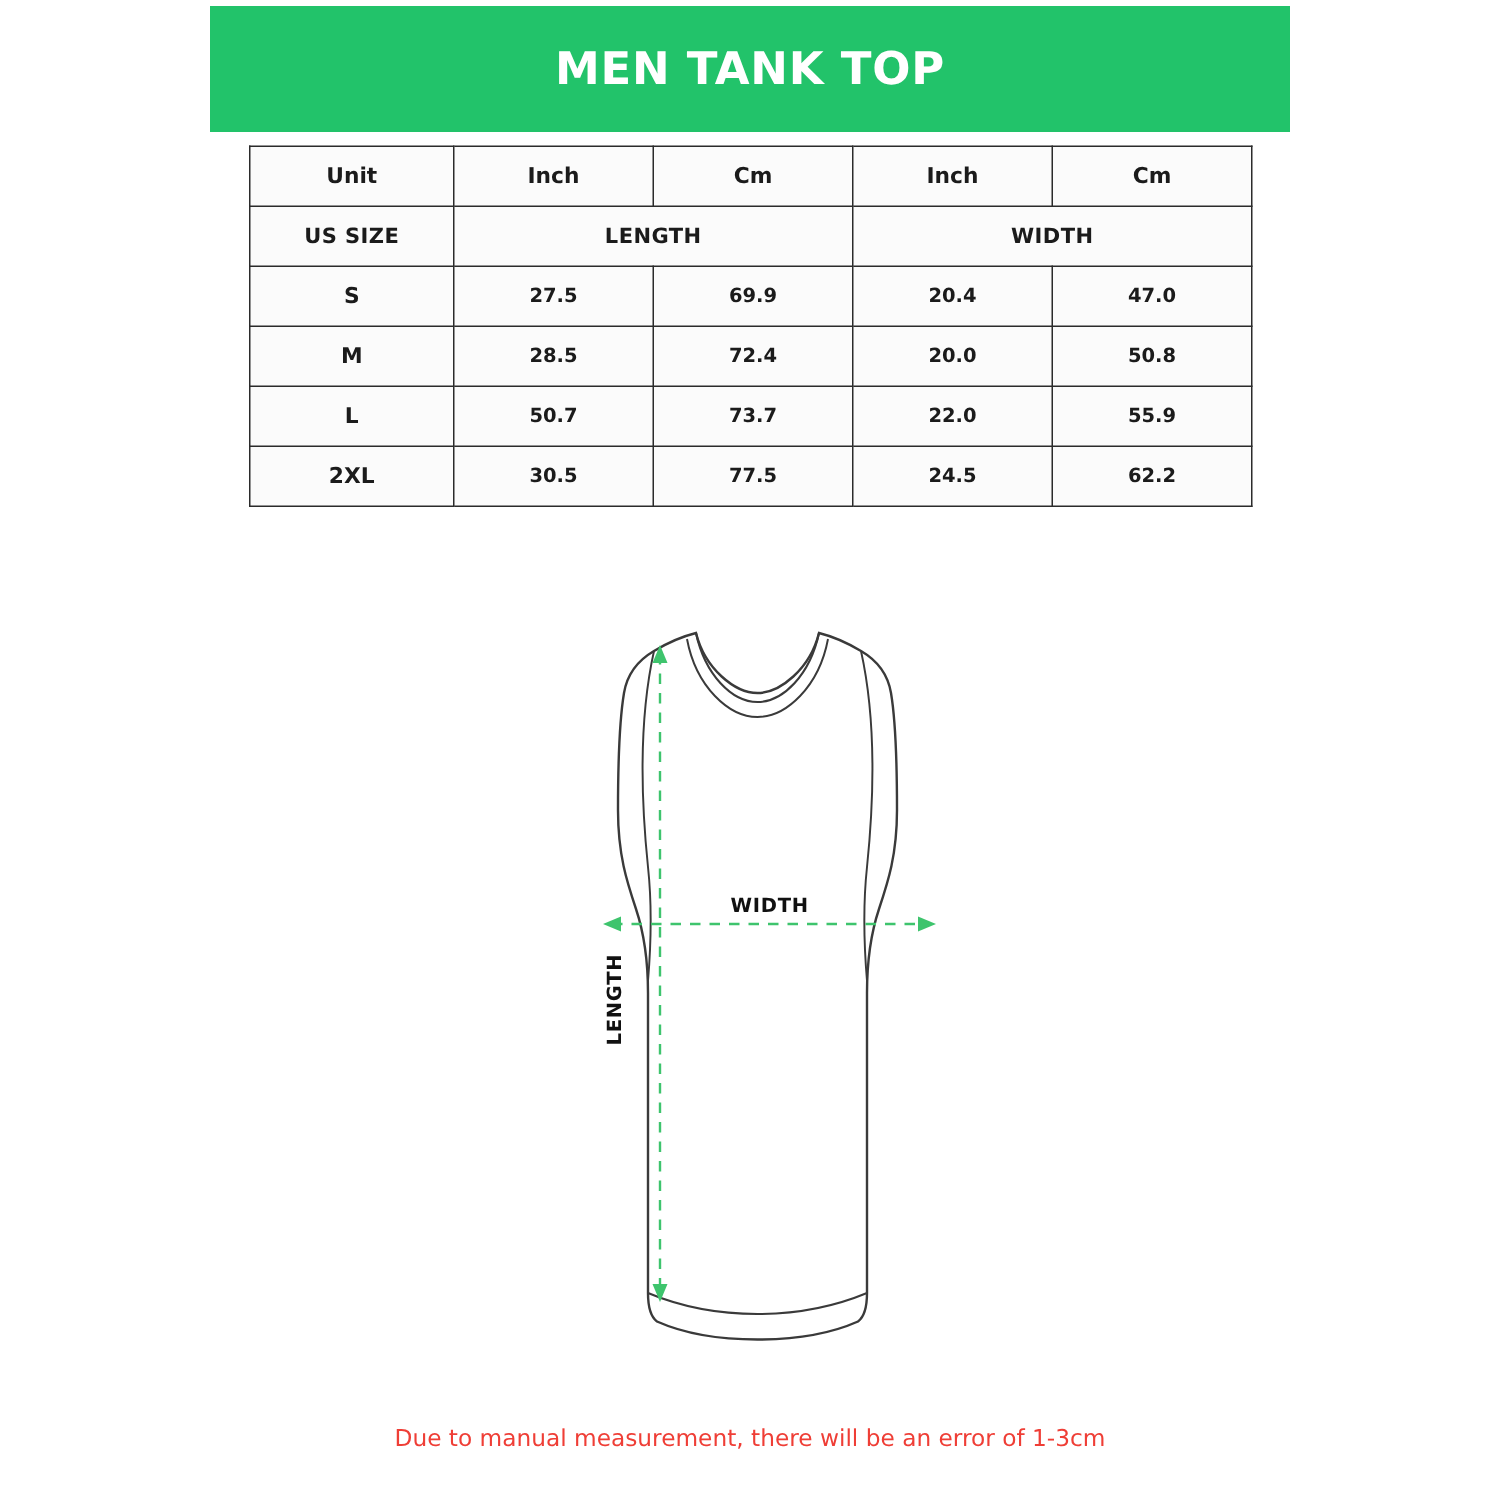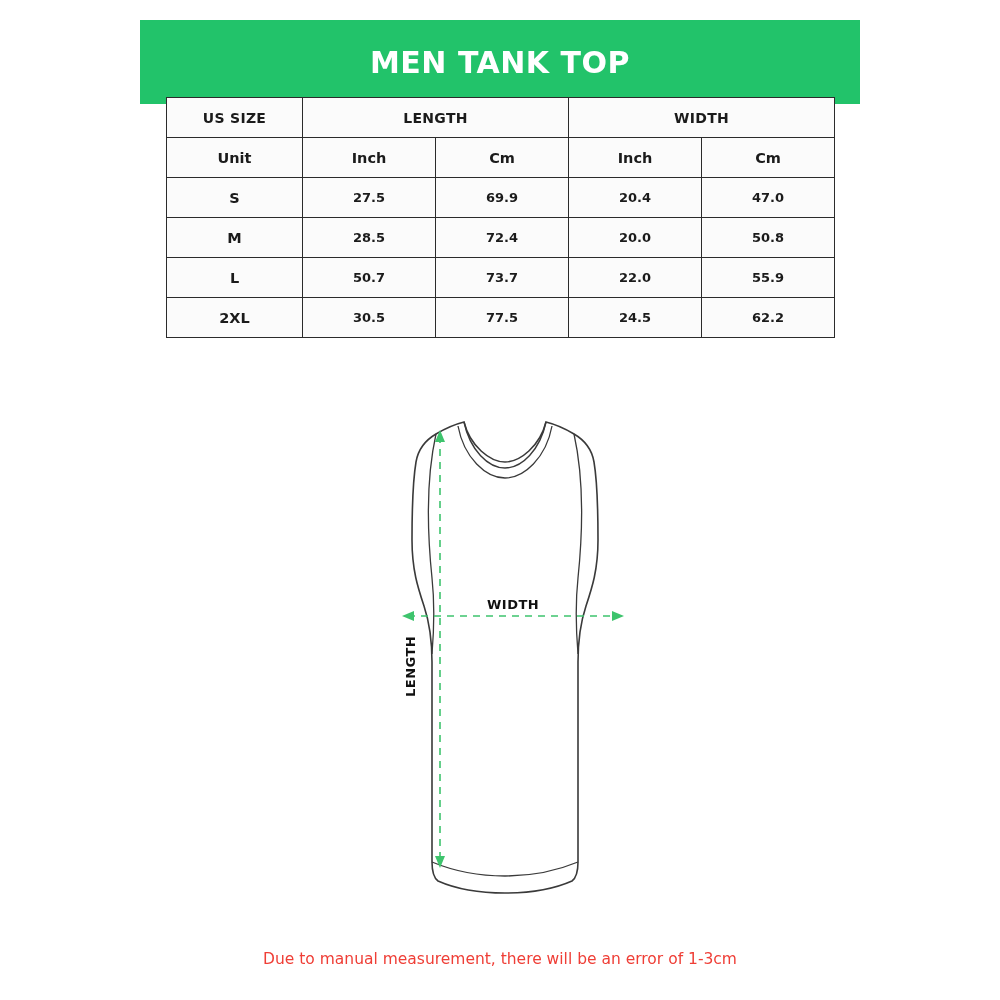--- a/index.html
+++ b/index.html
@@ -12,21 +12,21 @@
   .page {
     position: relative;
     width: 1000px; height: 1000px;
     background: #ffffff;
     overflow: hidden;
   }
 
   
   .header-banner {
     position: absolute;
-    left: 140px; top: 20px;
+    left: 140px; top: 4px;
     width: 720px; height: 84px;
     background: #22c36a;
     display: flex;
     align-items: center;
     justify-content: center;
   }
   .header-title {
     color: #ffffff;
     font-size: 30px;
     font-weight: bold;
@@ -112,30 +112,30 @@
   <table class="size-table">
     <colgroup>
       <col class="col-size">
         <col class="col-q">
         <col class="col-q">
         <col class="col-q">
         <col class="col-q">
     </colgroup>
     <tbody>
       <tr>
-        <td class="hdr">US SIZE</td>
-        <td class="hdr" colspan="2">LENGTH</td>
-        <td class="hdr" colspan="2">WIDTH</td>
-      </tr>
-      <tr>
         <td class="rowlabel">Unit</td>
         <td class="rowlabel">Inch</td>
         <td class="rowlabel">Cm</td>
         <td class="rowlabel">Inch</td>
         <td class="rowlabel">Cm</td>
+      </tr>
+      <tr>
+        <td class="hdr">US SIZE</td>
+        <td class="hdr" colspan="2">LENGTH</td>
+        <td class="hdr" colspan="2">WIDTH</td>
       </tr>
 
       <tr>
         <td class="rowlabel">S</td>
         <td>27.5</td>
         <td>69.9</td>
         <td>20.4</td>
         <td>47.0</td>
       </tr>
       <tr>

